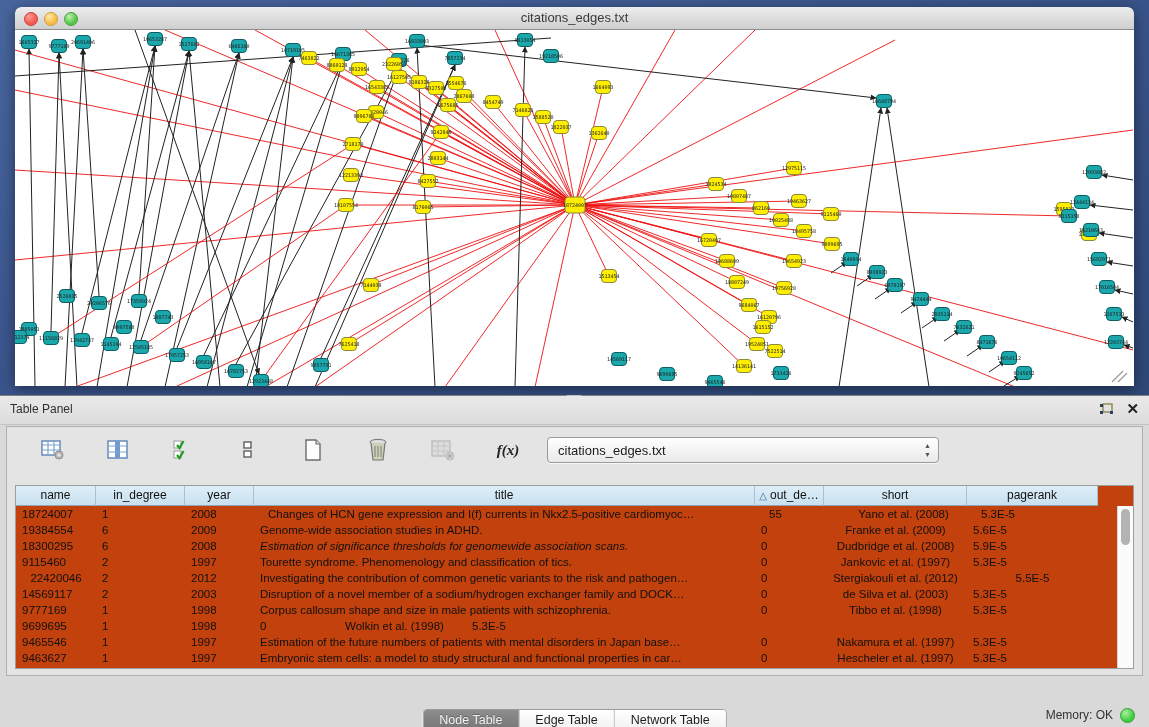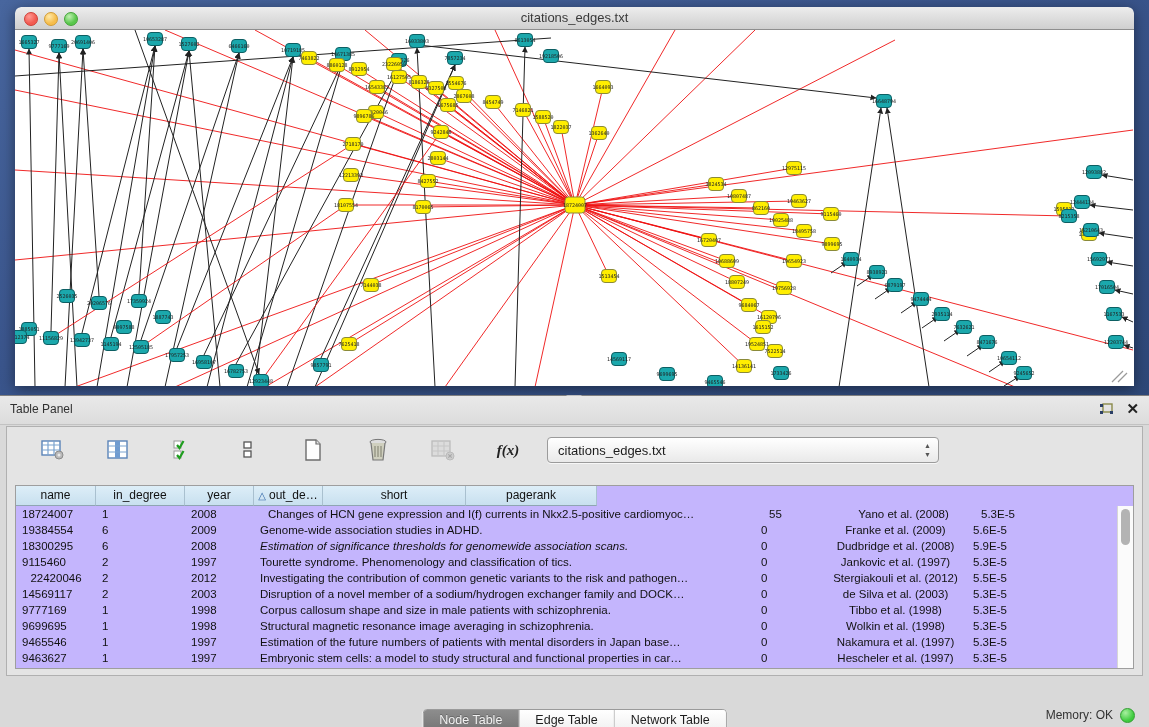--- a/index.html
+++ b/index.html
@@ -39,21 +39,21 @@
   .toolbar{position:absolute;left:8px;top:5px;height:36px;display:flex;align-items:center;gap:14px;}
   .tbtn{width:26px;height:26px;display:flex;align-items:center;justify-content:center;margin-left:25px;}
   .fx{font-family:"Liberation Serif",serif;font-style:italic;font-weight:bold;font-size:15px;color:#222;}
   .combo{margin-left:12px;width:390px;height:24px;border:1px solid #9b9b9b;border-radius:4px;
     background:linear-gradient(#ffffff,#e9e9e9);display:flex;align-items:center;position:relative;
     box-shadow:0 1px 0 rgba(255,255,255,.7);}
   .combo-text{font-size:13px;color:#1c1c1c;padding-left:10px;}
   .combo-stepper{position:absolute;right:7px;top:3px;font-size:7px;color:#555;line-height:9px;text-align:center;}
 
   .table-wrap{position:absolute;left:8px;top:58px;right:8px;height:182px;
-    background:#c4b5fd;border:1px solid #9e9e9e;overflow:hidden;}
+    background:#c2410c;border:1px solid #9e9e9e;overflow:hidden;}
   .thead{position:absolute;left:0;top:0;height:20px;display:flex;}
   .th{box-sizing:border-box;height:20px;background:linear-gradient(#ddeef8,#c8e0ef);
     border-right:1px solid #a9c0cf;border-bottom:1px solid #8fa5b3;
     font-size:12px;color:#111;text-align:center;line-height:19px;
     white-space:nowrap;overflow:hidden;}
   .th .sort-tri{color:#3467a8;font-size:10px;margin-right:3px;}
   .tbody{position:absolute;left:0;top:20px;}
   .tr{display:flex;height:16px;}
   .td{box-sizing:border-box;height:16px;font-size:11.5px;color:#111;line-height:16px;
     padding:0 6px;white-space:nowrap;overflow:hidden;}
@@ -510,20 +510,21 @@
           <span class="combo-text">citations_edges.txt</span>
           <span class="combo-stepper">▲<br>▼</span>
         </div>
       </div>
 
       <div class="table-wrap">
         <div class="thead" id="thead">
             <div class="th" style="width: 80px;">name</div>
             <div class="th" style="width: 89px;">in_degree</div>
             <div class="th" style="width: 69px;">year</div>
+            <div class="th" style="width: 501px;">title</div>
             <div class="th" style="width: 69px;"><span class="sort-tri">△</span>out_de…</div>
             <div class="th" style="width: 143px;">short</div>
             <div class="th" style="width: 131px;">pagerank</div>
           </div>
         <div class="tbody" id="tbody">
             <div class="tr">
               <div class="td" style="width: 80px; text-align: left;">18724007</div>
               <div class="td" style="width: 89px; text-align: left;">1</div>
               <div class="td" style="width: 69px; text-align: left;">2008</div>
               <div class="td" style="width: 501px; text-align: left; margin-left: 8px;">Changes of HCN gene expression and I(f) currents in Nkx2.5-positive cardiomyoc…</div>
@@ -558,21 +559,21 @@
               <div class="td" style="width: 143px; text-align: center;">Jankovic et al. (1997)</div>
               <div class="td" style="width: 131px; text-align: left;">5.3E-5</div>
             </div>
             <div class="tr">
               <div class="td" style="width: 80px; text-align: center;">22420046</div>
               <div class="td" style="width: 89px; text-align: left;">2</div>
               <div class="td" style="width: 69px; text-align: left;">2012</div>
               <div class="td" style="width: 501px; text-align: left;">Investigating the contribution of common genetic variants to the risk and pathogen…</div>
               <div class="td" style="width: 69px; text-align: left;">0</div>
               <div class="td" style="width: 143px; text-align: center;">Stergiakouli et al. (2012)</div>
-              <div class="td" style="width: 131px; text-align: left;">5.5E-5</div>
+              <div class="td" style="width: 131px; text-align: center;">5.5E-5</div>
             </div>
             <div class="tr">
               <div class="td" style="width: 80px; text-align: left;">14569117</div>
               <div class="td" style="width: 89px; text-align: left;">2</div>
               <div class="td" style="width: 69px; text-align: left;">2003</div>
               <div class="td" style="width: 501px; text-align: left;">Disruption of a novel member of a sodium/hydrogen exchanger family and DOCK…</div>
               <div class="td" style="width: 69px; text-align: left;">0</div>
               <div class="td" style="width: 143px; text-align: center;">de Silva et al. (2003)</div>
               <div class="td" style="width: 131px; text-align: left;">5.3E-5</div>
             </div>
@@ -582,21 +583,20 @@
               <div class="td" style="width: 69px; text-align: left;">1998</div>
               <div class="td" style="width: 501px; text-align: left;">Corpus callosum shape and size in male patients with schizophrenia.</div>
               <div class="td" style="width: 69px; text-align: left;">0</div>
               <div class="td" style="width: 143px; text-align: center;">Tibbo et al. (1998)</div>
               <div class="td" style="width: 131px; text-align: left;">5.3E-5</div>
             </div>
             <div class="tr">
               <div class="td" style="width: 80px; text-align: left;">9699695</div>
               <div class="td" style="width: 89px; text-align: left;">1</div>
               <div class="td" style="width: 69px; text-align: left;">1998</div>
-              <div class="td" style="width: 501px; text-align: left;">Structural magnetic resonance image averaging in schizophrenia.</div>
               <div class="td" style="width: 69px; text-align: left;">0</div>
               <div class="td" style="width: 143px; text-align: center;">Wolkin et al. (1998)</div>
               <div class="td" style="width: 131px; text-align: left;">5.3E-5</div>
             </div>
             <div class="tr">
               <div class="td" style="width: 80px; text-align: left;">9465546</div>
               <div class="td" style="width: 89px; text-align: left;">1</div>
               <div class="td" style="width: 69px; text-align: left;">1997</div>
               <div class="td" style="width: 501px; text-align: left;">Estimation of the future numbers of patients with mental disorders in Japan base…</div>
               <div class="td" style="width: 69px; text-align: left;">0</div>

